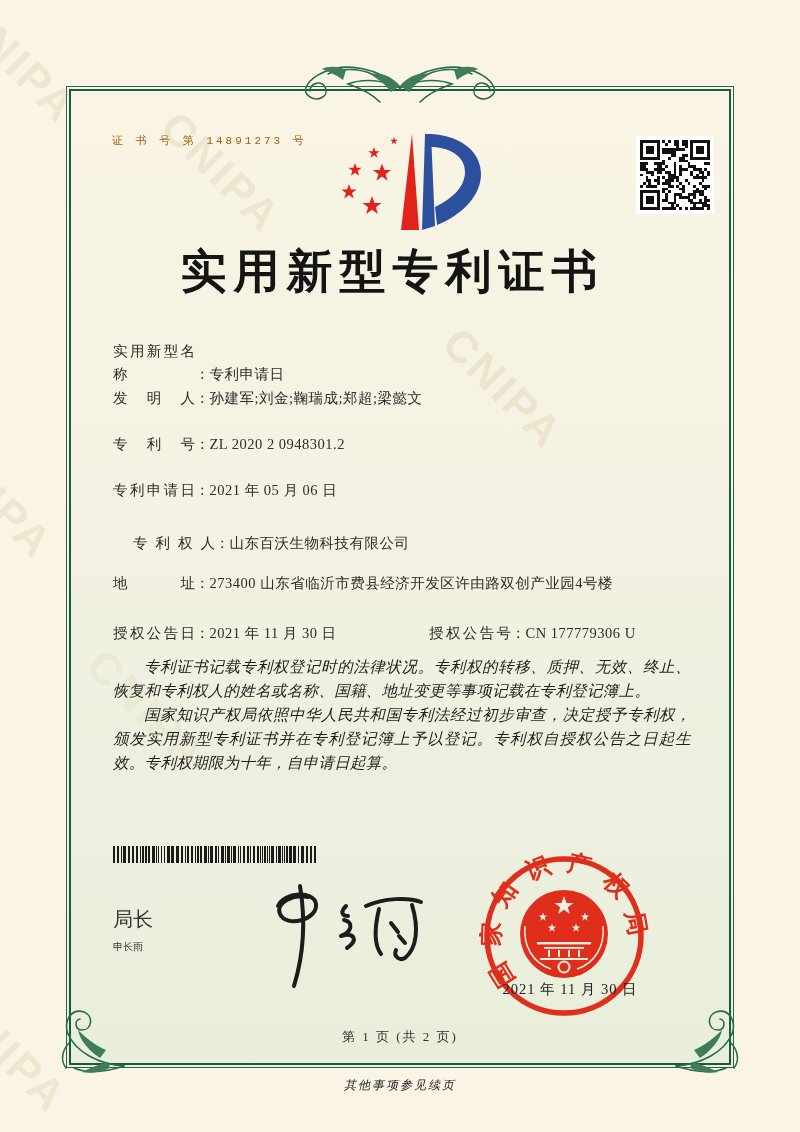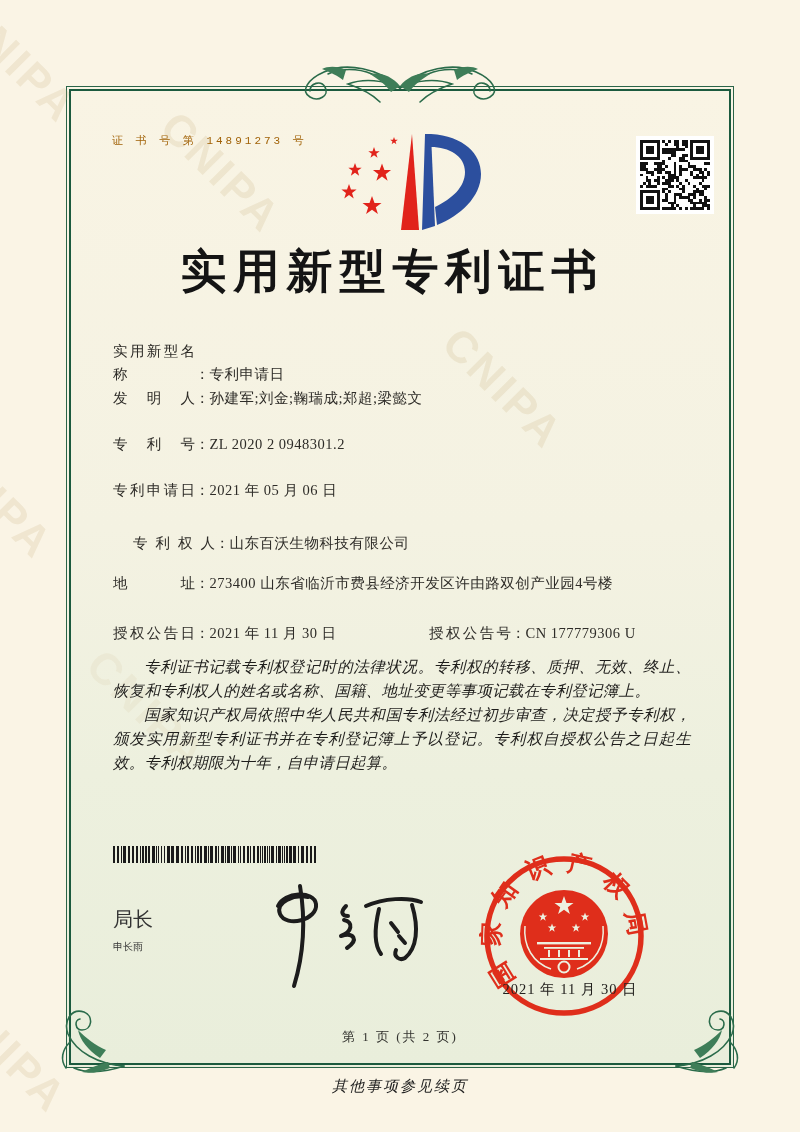--- a/index.html
+++ b/index.html
@@ -55,21 +55,21 @@
             font-family:"Liberation Sans","DejaVu Sans",sans-serif;color:#333;}
   .sig-script{position:absolute;left:228px;top:876px;z-index:4;}
 
   
   .seal{position:absolute;left:479px;top:851px;z-index:5;}
 
   
   .page-footer{position:absolute;left:0;top:1028px;width:800px;text-align:center;
                font-size:13px;letter-spacing:2px;color:#33332f;z-index:4;}
   .cont-note{position:absolute;left:0;top:1077px;width:800px;text-align:center;
-             font-size:15px;font-style:italic;letter-spacing:2px;color:#222;z-index:4;}
+             font-size:12px;font-style:italic;letter-spacing:2px;color:#222;z-index:4;}
 </style>
 </head>
 <body>
 
 <div class="page">
 
   <svg id="waves" width="666" height="980">
       <path d="M0,4.0 q14,-3.2 28,0 q14,3.2 28,0 q14,-3.2 28,0 q14,3.2 28,0 q14,-3.2 28,0 q14,3.2 28,0 q14,-3.2 28,0 q14,3.2 28,0 q14,-3.2 28,0 q14,3.2 28,0 q14,-3.2 28,0 q14,3.2 28,0 q14,-3.2 28,0 q14,3.2 28,0 q14,-3.2 28,0 q14,3.2 28,0 q14,-3.2 28,0 q14,3.2 28,0 q14,-3.2 28,0 q14,3.2 28,0 q14,-3.2 28,0 q14,3.2 28,0 q14,-3.2 28,0 q14,3.2 28,0" opacity="0.10"></path>
       <path d="M0,10.5 q14,-3.2 28,0 q14,3.2 28,0 q14,-3.2 28,0 q14,3.2 28,0 q14,-3.2 28,0 q14,3.2 28,0 q14,-3.2 28,0 q14,3.2 28,0 q14,-3.2 28,0 q14,3.2 28,0 q14,-3.2 28,0 q14,3.2 28,0 q14,-3.2 28,0 q14,3.2 28,0 q14,-3.2 28,0 q14,3.2 28,0 q14,-3.2 28,0 q14,3.2 28,0 q14,-3.2 28,0 q14,3.2 28,0 q14,-3.2 28,0 q14,3.2 28,0 q14,-3.2 28,0 q14,3.2 28,0" opacity="0.10"></path>
       <path d="M0,17.0 q14,-3.2 28,0 q14,3.2 28,0 q14,-3.2 28,0 q14,3.2 28,0 q14,-3.2 28,0 q14,3.2 28,0 q14,-3.2 28,0 q14,3.2 28,0 q14,-3.2 28,0 q14,3.2 28,0 q14,-3.2 28,0 q14,3.2 28,0 q14,-3.2 28,0 q14,3.2 28,0 q14,-3.2 28,0 q14,3.2 28,0 q14,-3.2 28,0 q14,3.2 28,0 q14,-3.2 28,0 q14,3.2 28,0 q14,-3.2 28,0 q14,3.2 28,0 q14,-3.2 28,0 q14,3.2 28,0" opacity="0.11"></path>

